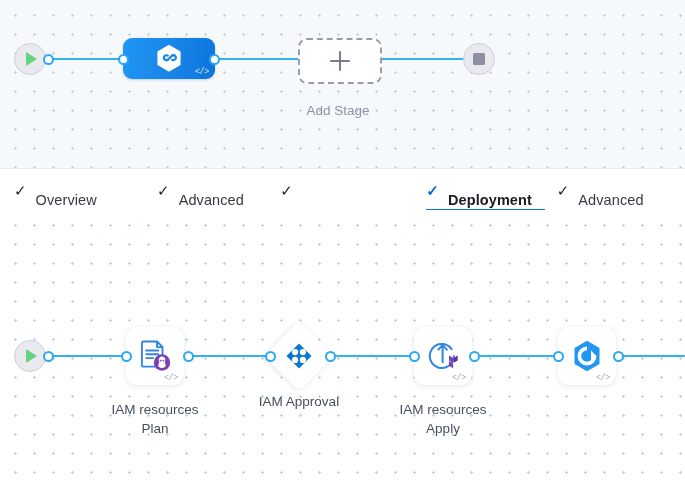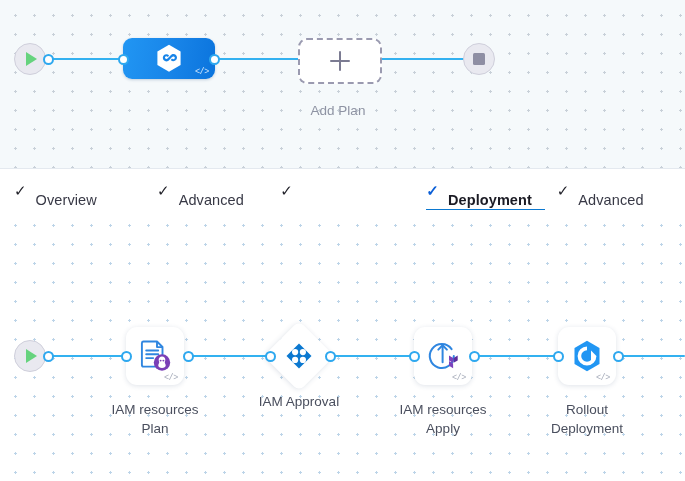--- a/index.html
+++ b/index.html
@@ -149,21 +149,21 @@
         <path d="M10.4 10.2 c-2.1 0 -3.6 1.6 -3.6 3.6 s1.6 3.6 3.6 3.6 c1.3 0 2.1 -0.7 3.1 -1.7 l2.3 -2.4 c0.6 -0.6 1 -0.9 1.6 -0.9 c0.8 0 1.4 0.6 1.4 1.4 s-0.6 1.4 -1.4 1.4 c-0.5 0 -0.9 -0.2 -1.4 -0.7 l-1.3 1.4 c0.8 0.8 1.7 1.3 2.7 1.3 c2.1 0 3.6 -1.6 3.6 -3.6 s-1.6 -3.6 -3.6 -3.6 c-1.3 0 -2.2 0.7 -3.1 1.7 l-2.3 2.4 c-0.6 0.6 -1 0.9 -1.6 0.9 c-0.8 0 -1.4 -0.6 -1.4 -1.4 s0.6 -1.4 1.4 -1.4 c0.5 0 0.9 0.2 1.4 0.7 l1.3 -1.4 c-0.8 -0.8 -1.7 -1.3 -2.7 -1.3 z" fill="#1884e8"></path>
       </svg>
       <span class="code-tag light">&lt;/&gt;</span>
     </div>
     <div class="dot" style="left:118px;top:54px;"></div>
     <div class="dot" style="left:209px;top:54px;"></div>
 
     <div class="add-stage" style="left:298px;top:38px;width:80px;height:42px;">
       <div class="plus"></div>
     </div>
-    <div class="node-label muted" style="left:268px;top:101px;width:140px;">Add Plan</div>
+    <div class="node-label muted" style="left:268px;top:101px;width:140px;">Add Stage</div>
 
     <div class="dot" style="left:466px;top:54px;"></div>
     <div class="circle-node" style="left:463px;top:43px;">
       <div class="stop-sq"></div>
     </div>
   </div>
 
   <div class="tabbar">
     <div class="tab" style="width:145px;padding-left:14px;">
       <span class="tab-check">✓</span>
@@ -254,17 +254,15 @@
     <div class="step-card" style="left:558px;top:117px;">
       <svg width="34" height="34" viewBox="0 0 34 34">
         <path d="M17 1.8 L29.5 9 L29.5 25 L17 32.2 L4.5 25 L4.5 9 Z" fill="#2196f3"></path>
         <path d="M17 7.6 a9.4 9.4 0 1 0 9.4 9.4 h-3.6 a5.8 5.8 0 1 1 -5.8 -5.8 z" fill="#ffffff"></path>
         <path d="M26.4 17 l-5.4 -5.4 v10.8 z" fill="#ffffff"></path>
       </svg>
       <span class="code-tag dark">&lt;/&gt;</span>
     </div>
     <div class="dot" style="left:553px;top:141px;"></div>
     <div class="dot" style="left:613px;top:141px;"></div>
-    <div class="node-label" style="left:512px;top:190px;width:150px;">Rollout
-Deployment</div>
   </div>
 
 </div>
 
 </body></html>

